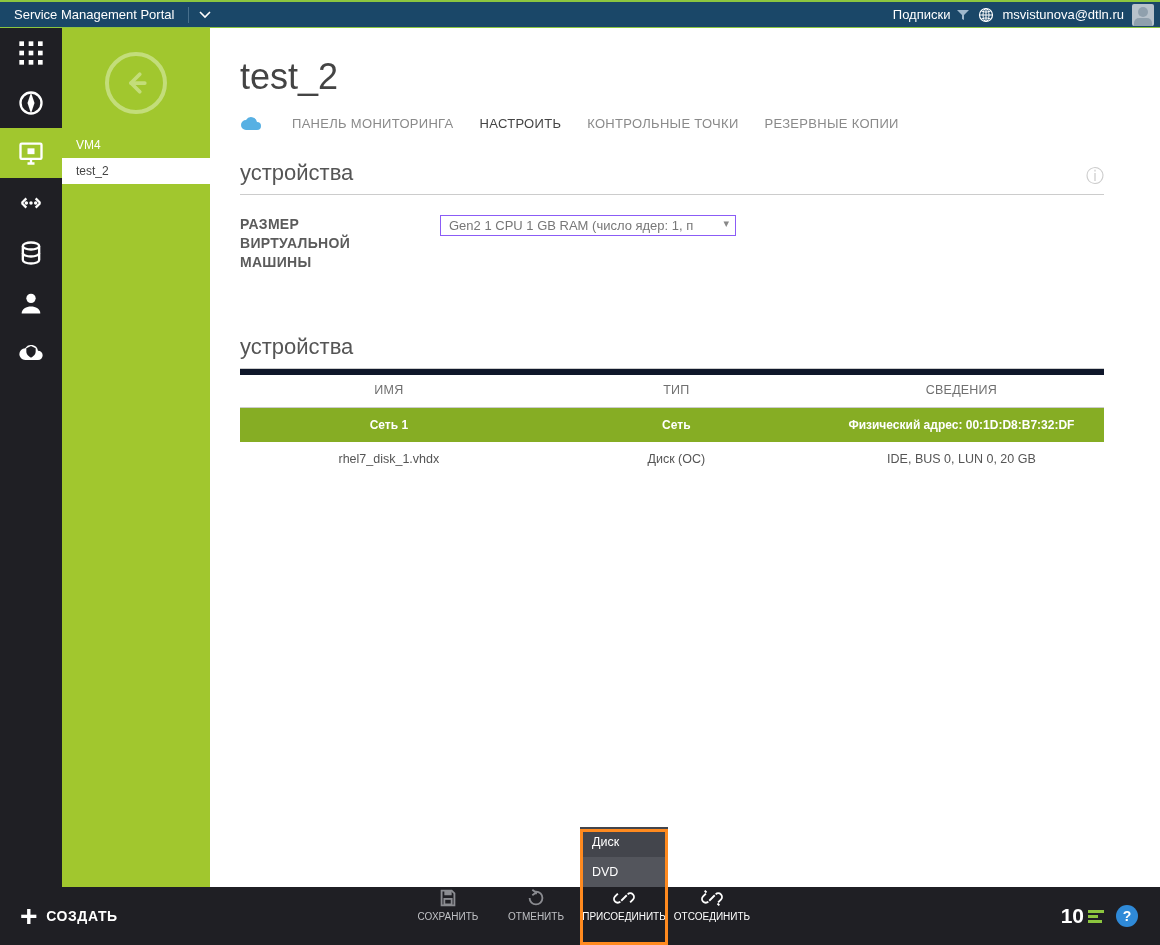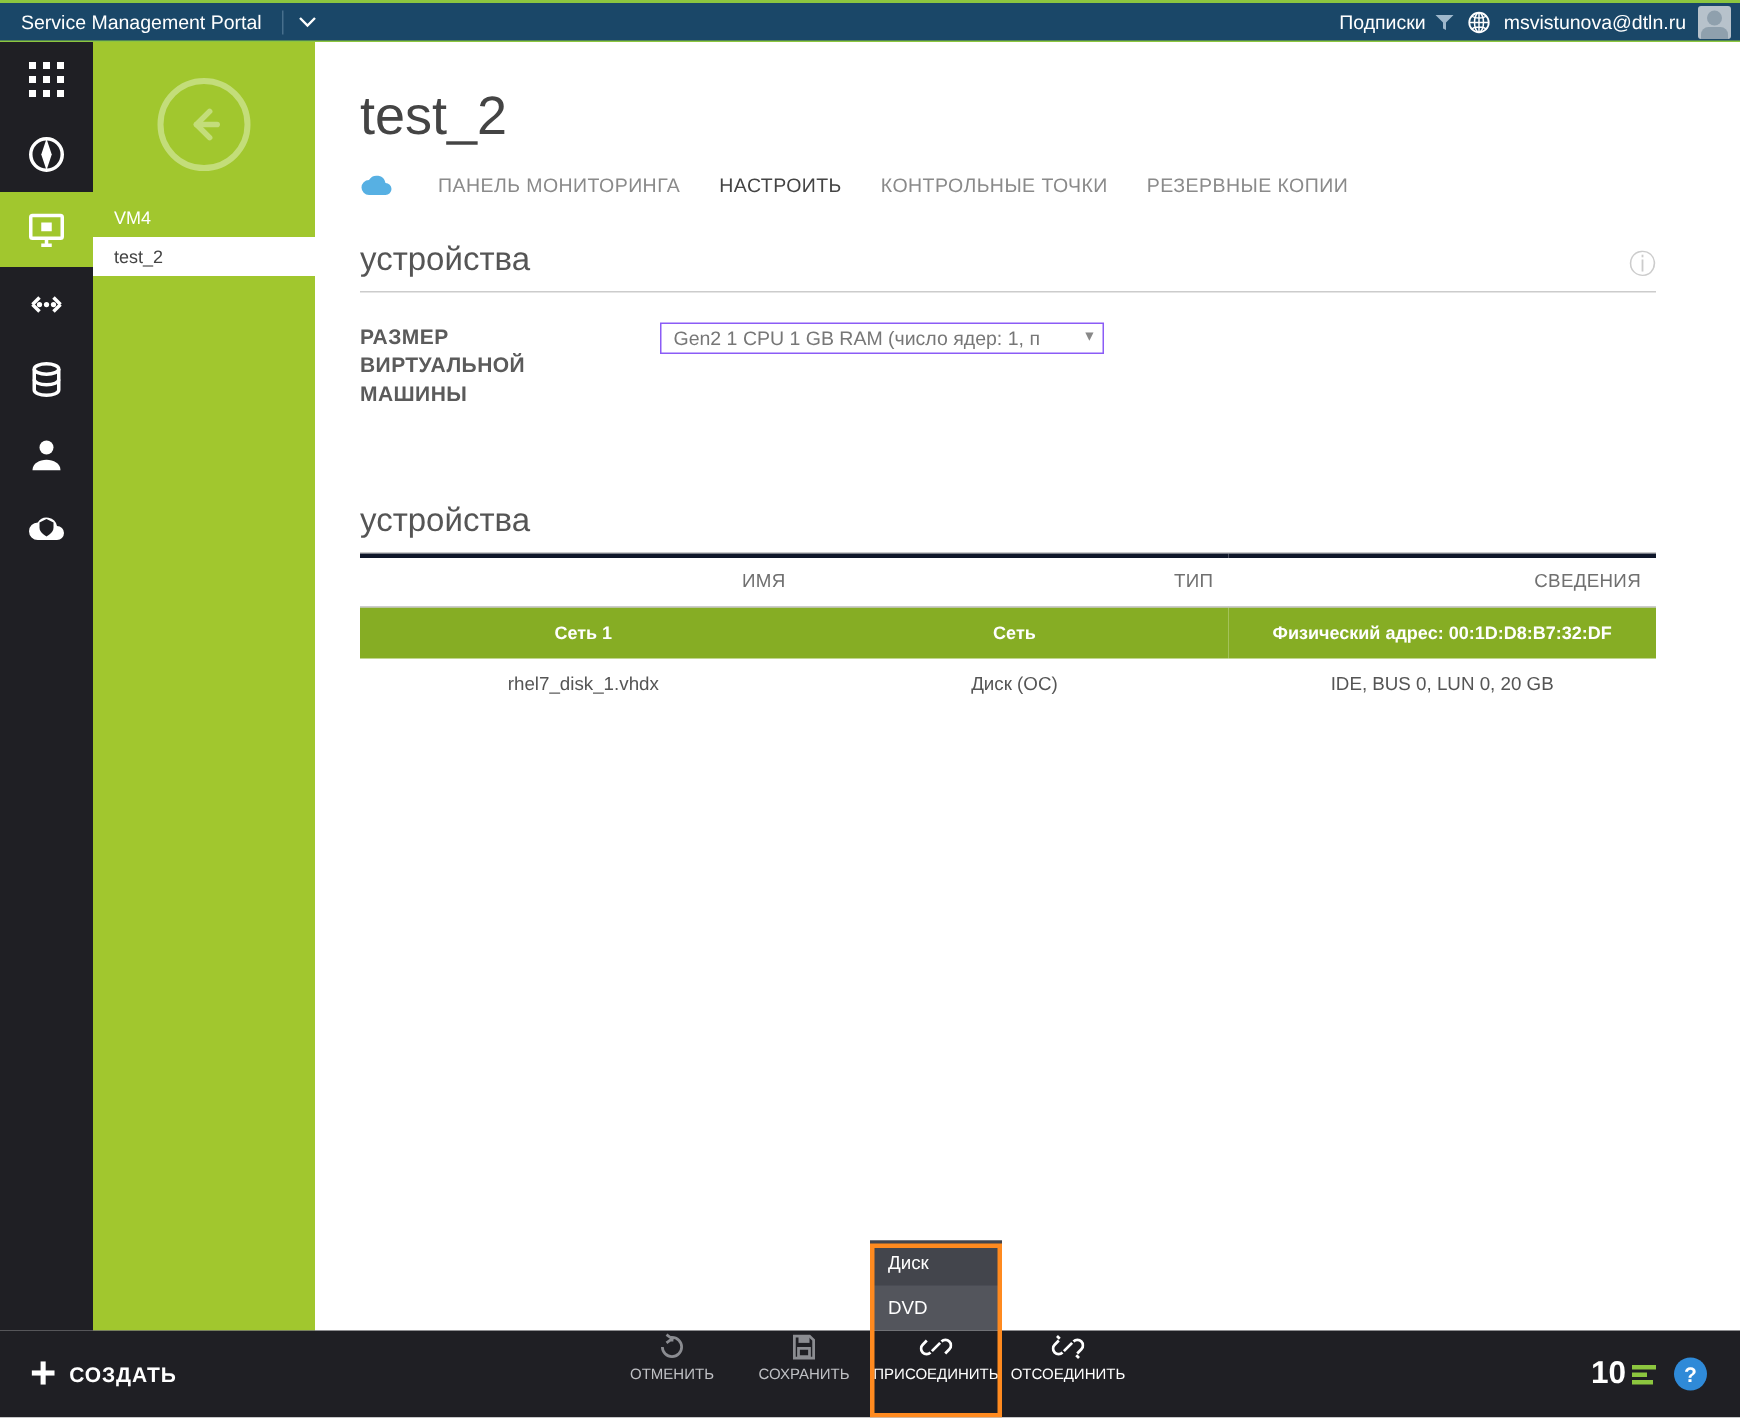--- a/index.html
+++ b/index.html
@@ -53,21 +53,21 @@
   .section-h { font-size:22px; color:#555; font-weight:400; margin-top:6px; }
   .section-rule { border:none; border-top:1px solid #ccc; margin:8px 0 20px; }
   .help-dot { float:right; color:#ccc; font-size:18px; margin-top:-22px; cursor:pointer;}
   .formrow { display:flex; align-items:flex-start; gap:30px; }
   .formrow .lbl { width:170px; font-size:14px; font-weight:700; color:#5b5b5b; letter-spacing:.3px; line-height:1.35; }
   .select { border:1px solid #8b5cf6; color:#777; font-size:13px; padding:2px 22px 2px 8px; width:296px; background:#fff; position:relative; cursor:pointer;}
   .select::after { content:"▾"; position:absolute; right:6px; top:1px; font-size:11px; color:#888;}
 
   .devices { margin-top:62px; }
   table.dev { width:100%; border-collapse:collapse; font-size:12.5px; }
-  table.dev th { text-align:right; color:#707070; font-weight:400; padding:8px 10px 10px; border-top:3px solid #0f172a; border-bottom:1px solid #ccc; letter-spacing:.2px;}
+  table.dev th { text-align:center; color:#707070; font-weight:400; padding:8px 10px 10px; border-top:6px solid #0f172a; border-bottom:1px solid #ccc; letter-spacing:.2px;}
   table.dev td { padding:10px 10px; color:#555;text-align:center; }
   table.dev th:first-child, table.dev td:first-child { padding-left:14px; }
   tr.sel td { background:#86ad24; color:#fff; font-weight:600; font-size:12px;}
   tr.sel td:first-child,tr.sel td:last-child{}
   
   .bottombar { height:58px; background:#1f1f24; display:flex; align-items:center; color:#b0b0b5; position:relative; }
   .create-btn { display:flex; align-items:center; gap:8px; color:#fff; padding:0 20px; height:100%; cursor:pointer; font-weight:600; letter-spacing:.6px; font-size:14px;}
   .create-btn .plus { font-size:30px; line-height:0; font-weight:700; }
   .bottombar .center { position:absolute; left:50%; transform:translateX(-50%); display:flex; gap:0; height:100%; }
   .bb-btn { width:88px; display:flex; flex-direction:column; align-items:center; justify-content:flex-start; gap:2px; font-size:10px; color:#bfc0c4; cursor:pointer;}
@@ -245,32 +245,32 @@
 
 <div class="bottombar">
   <div class="create-btn">
     <span class="plus">+</span>
     <span>СОЗДАТЬ</span>
   </div>
 
   <div class="center">
     <div class="bb-btn">
       <svg viewBox="0 0 24 24">
-          <path d="M5 12a7 7 0 107-7v3" stroke="#8b8c91" stroke-width="2" fill="none"></path>
-          <path d="M8 6l4-3-4-3" stroke="#8b8c91" stroke-width="2" fill="none" transform="translate(0 3)"></path>
-        </svg>
-      <span>ОТМЕНИТЬ</span>
-    </div>
-    <div class="bb-btn">
-      <svg viewBox="0 0 24 24">
           <path d="M5 4h11l3 3v13H5z" stroke="#8b8c91" stroke-width="2" fill="none"></path>
           <rect x="8" y="4" width="8" height="5" fill="#8b8c91"></rect>
           <rect x="8" y="13" width="8" height="6" stroke="#8b8c91" stroke-width="2" fill="none"></rect>
         </svg>
       <span>СОХРАНИТЬ</span>
+    </div>
+    <div class="bb-btn">
+      <svg viewBox="0 0 24 24">
+          <path d="M5 12a7 7 0 107-7v3" stroke="#8b8c91" stroke-width="2" fill="none"></path>
+          <path d="M8 6l4-3-4-3" stroke="#8b8c91" stroke-width="2" fill="none" transform="translate(0 3)"></path>
+        </svg>
+      <span>ОТМЕНИТЬ</span>
     </div>
     <div class="bb-btn highlight attach-wrap">
       <div class="attach-menu">
         <div class="mi">Диск</div>
         <div class="mi">DVD</div>
       </div>
       <div class="attach-highlight"></div>
       <svg viewBox="0 0 24 24">
           <path d="M9 15l6-6M8 16a4 4 0 01-5.7-5.7l3-3M16 8a4 4 0 015.7 5.7l-3 3" stroke="#fff" stroke-width="2" fill="none"></path>
         </svg>

